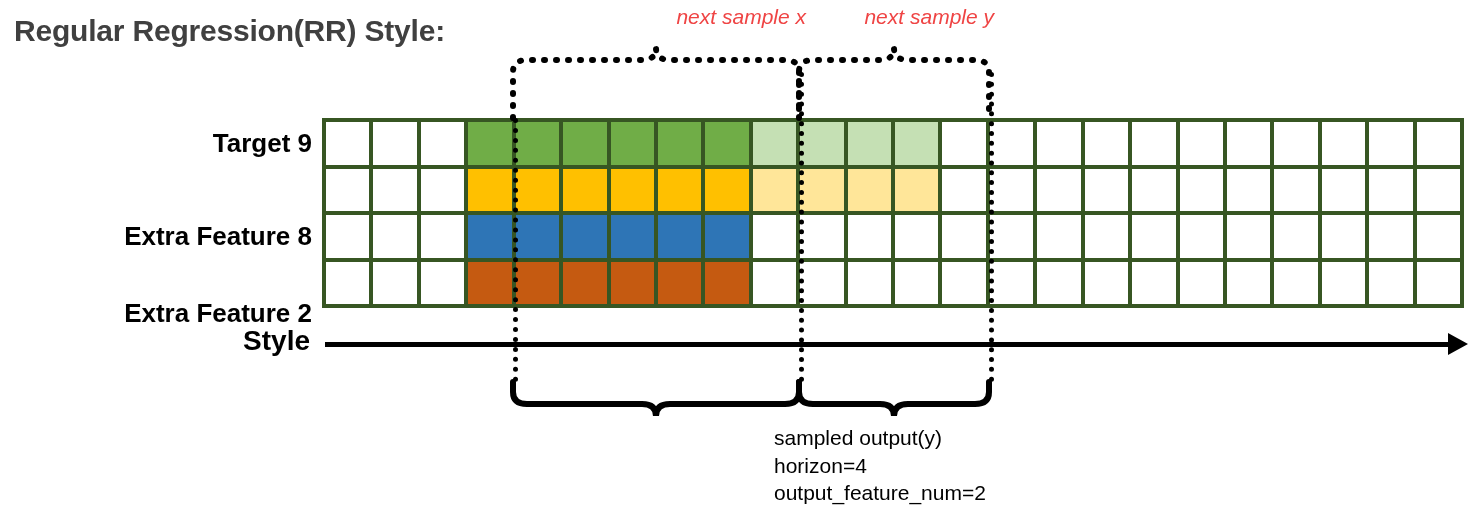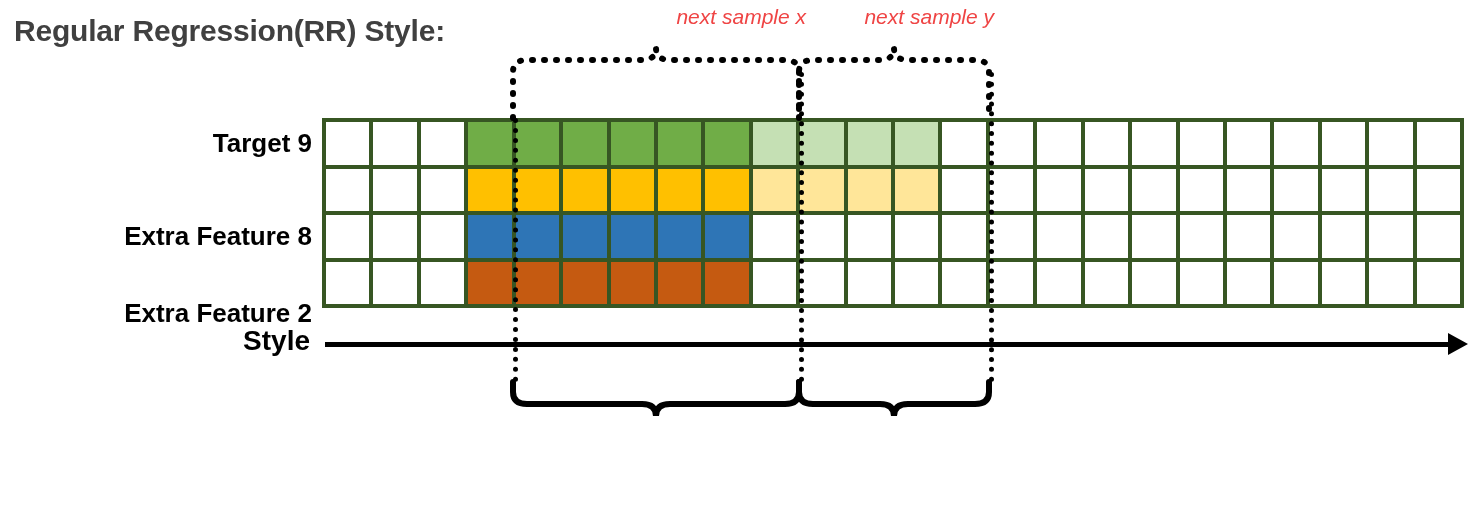--- a/index.html
+++ b/index.html
@@ -203,14 +203,19 @@
 
     <path fill="none" stroke="#000" stroke-width="6" stroke-linecap="round" d="M 513 382 L 513 392 Q 513 404 527 404 L 642 404 Q 656 404 656 416 Q 656 404 670 404 L 785 404 Q 799 404 799 392 L 799 382"></path>
 
     <path fill="none" stroke="#000" stroke-width="6" stroke-linecap="round" d="M 799 382 L 799 392 Q 799 404 813 404 L 880 404 Q 894 404 894 416 Q 894 404 908 404 L 975 404 Q 989 404 989 392 L 989 382"></path>
   </svg>
 
   <div class="top-caption" style="left:506px;top:6px;width:300px;">next sample x</div>
   <div class="top-caption" style="left:794px;top:6px;width:200px;font-style:italic;">next sample y</div>
 
 
+  <div class="bottom-caption" style="left:774px;top:424px;">
+    <div>sampled output(y)</div>
+    <div>horizon=4</div>
+    <div>output_feature_num=2</div>
+  </div>
 
 </div>
 
 </body></html>

